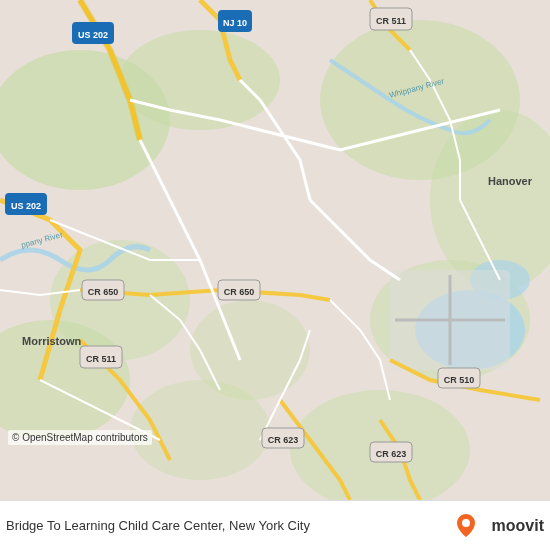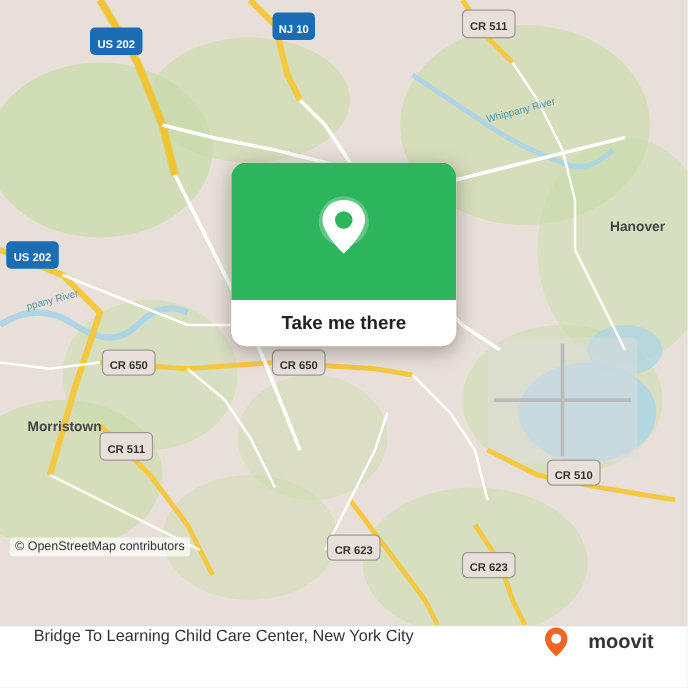--- a/index.html
+++ b/index.html
@@ -18,23 +18,23 @@
       overflow: hidden;
       background-color: #e8e0d8;
     }
 
     
     #bottom-bar {
       width: 550px;
       height: 50px;
       background: #fff;
       display: flex;
-      align-items: flex-start;
+      align-items: center;
       justify-content: space-between;
-      padding: 0 27px;
+      padding: 0 6px;
       border-top: 1px solid #ddd;
       position: relative;
     }
 
     .bottom-location {
       font-size: 13px;
       color: #333;
       font-weight: 400;
       flex: 1;
     }
@@ -204,32 +204,20 @@
     <text x="459" y="383" font-size="9" font-weight="bold" fill="#333" text-anchor="middle" font-family="Arial">CR 510</text>
 
     <text x="22" y="345" font-size="11" font-weight="bold" fill="#444" font-family="Arial">Morristown</text>
     <text x="488" y="185" font-size="11" font-weight="bold" fill="#444" font-family="Arial">Hanover</text>
 
     <text x="390" y="98" font-size="8" fill="#5599aa" font-family="Arial" transform="rotate(-15, 390, 98)">Whippany River</text>
 
     <text x="22" y="248" font-size="8" fill="#5599aa" font-family="Arial" transform="rotate(-15, 22, 248)">ppany River</text>
   </svg>
 
-  <div id="take-me-there-card">
-    <div class="card-green-top">
-
-      <svg class="map-pin-icon" viewBox="0 0 50 60" xmlns="http://www.w3.org/2000/svg">
-        <circle cx="25" cy="22" r="20" fill="white" opacity="0.25"></circle>
-        <circle cx="25" cy="22" r="15" fill="white" opacity="0.3"></circle>
-        <path d="M25 5 C15 5 8 12 8 21 C8 32 25 48 25 48 C25 48 42 32 42 21 C42 12 35 5 25 5Z" fill="white"></path>
-        <circle cx="25" cy="21" r="7" fill="#2db55d"></circle>
-      </svg>
-    </div>
-    <div class="card-label">Take me there</div>
-  </div>
 
   <div class="osm-attr">
     <span>© OpenStreetMap contributors</span>
   </div>
 </div>
 
 <div id="bottom-bar">
   <span class="bottom-location">Bridge To Learning Child Care Center, New York City</span>
   <div class="moovit-logo">
 

